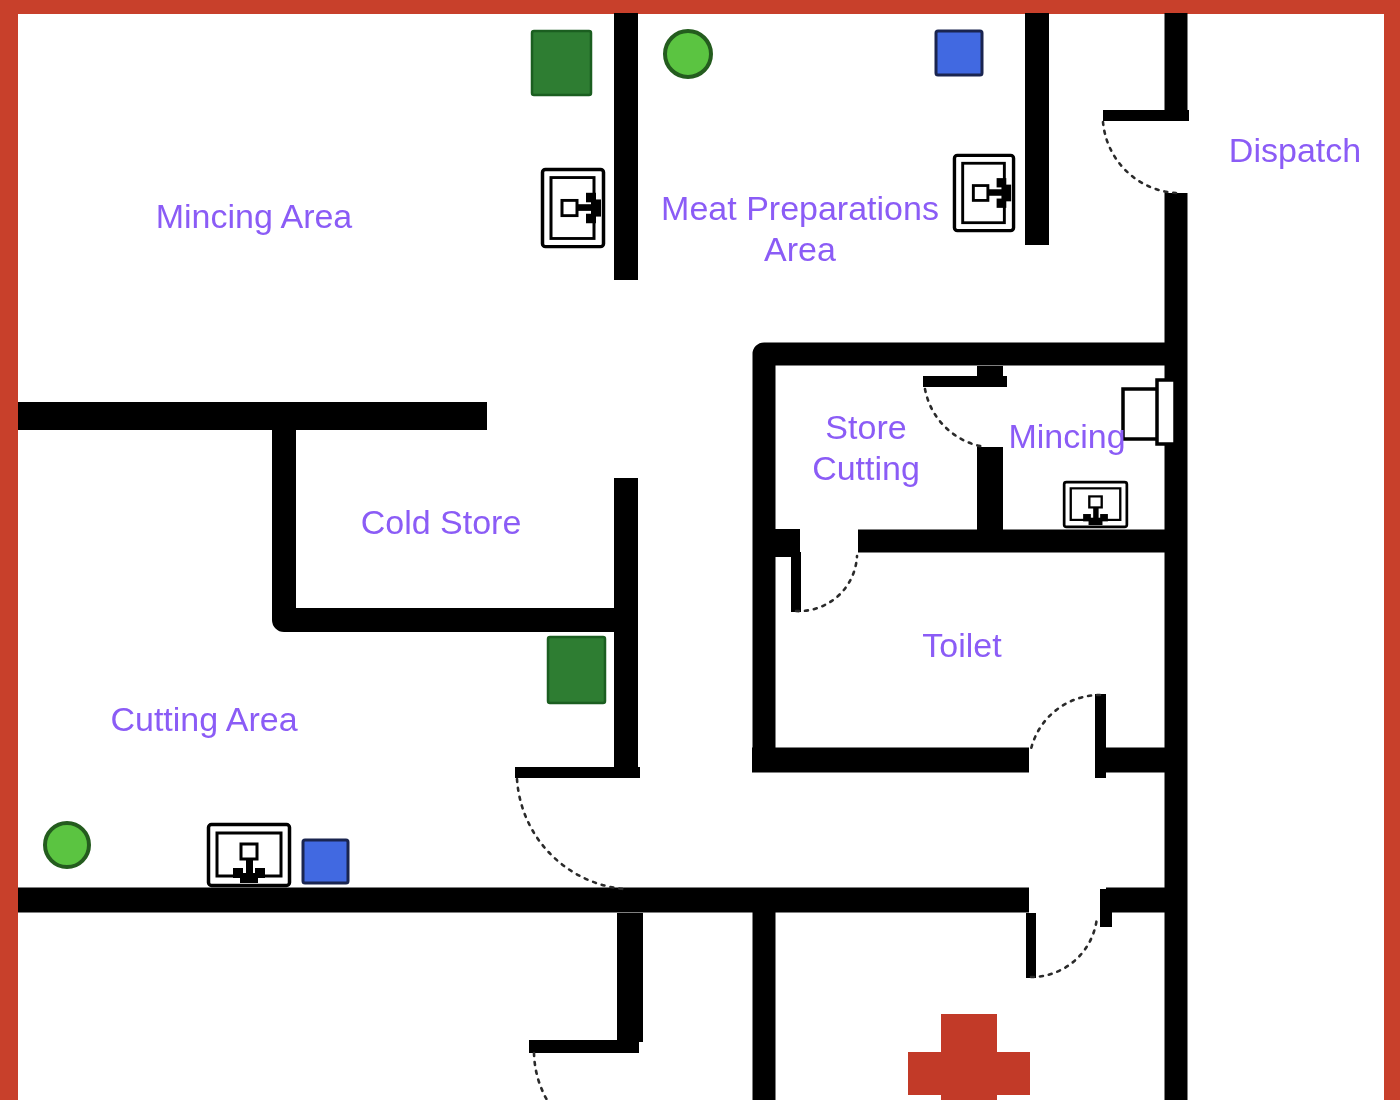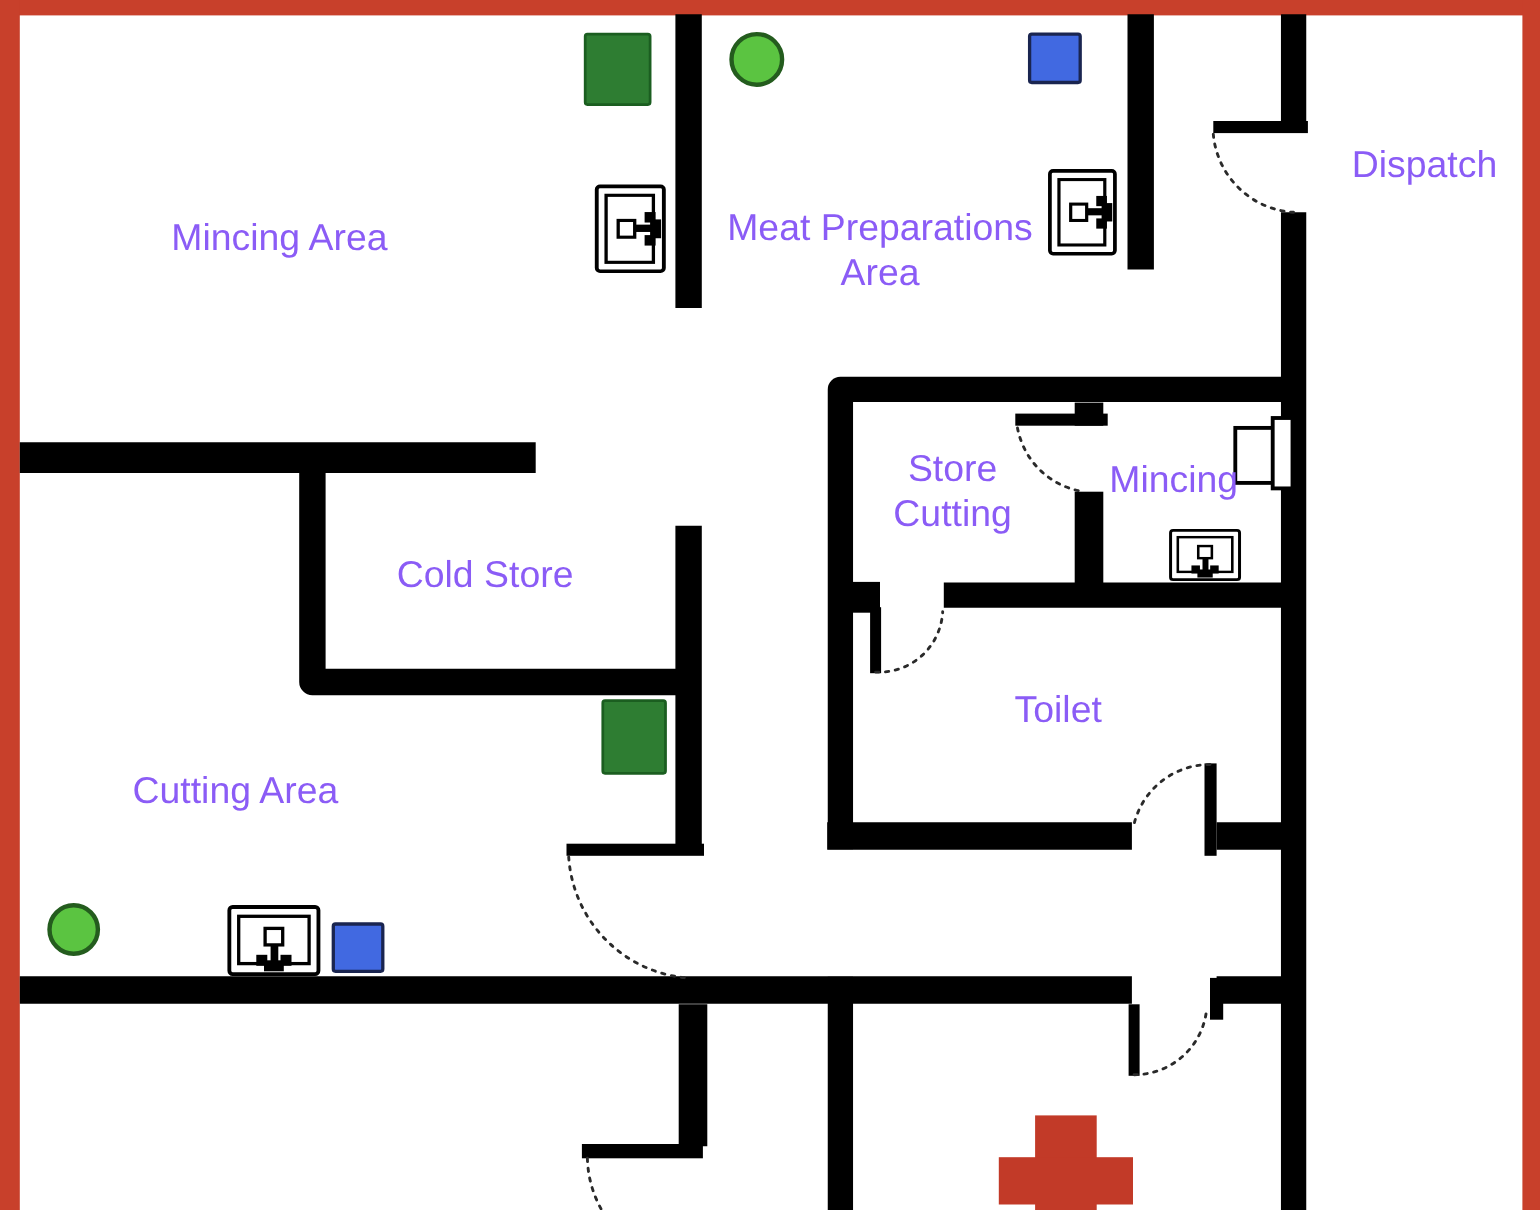--- a/index.html
+++ b/index.html
@@ -121,13 +121,13 @@
   <div>Store</div>
   <div>Cutting</div>
 </div>
 
 <div class="label" style="left:1067px;top:437px">Mincing</div>
 
 <div class="label" style="left:441px;top:523px">Cold Store</div>
 
 <div class="label" style="left:962px;top:646px">Toilet</div>
 
-<div class="label" style="left:214px;top:720px">Cutting Area</div>
+<div class="label" style="left:204px;top:720px">Cutting Area</div>
 
 </body></html>

